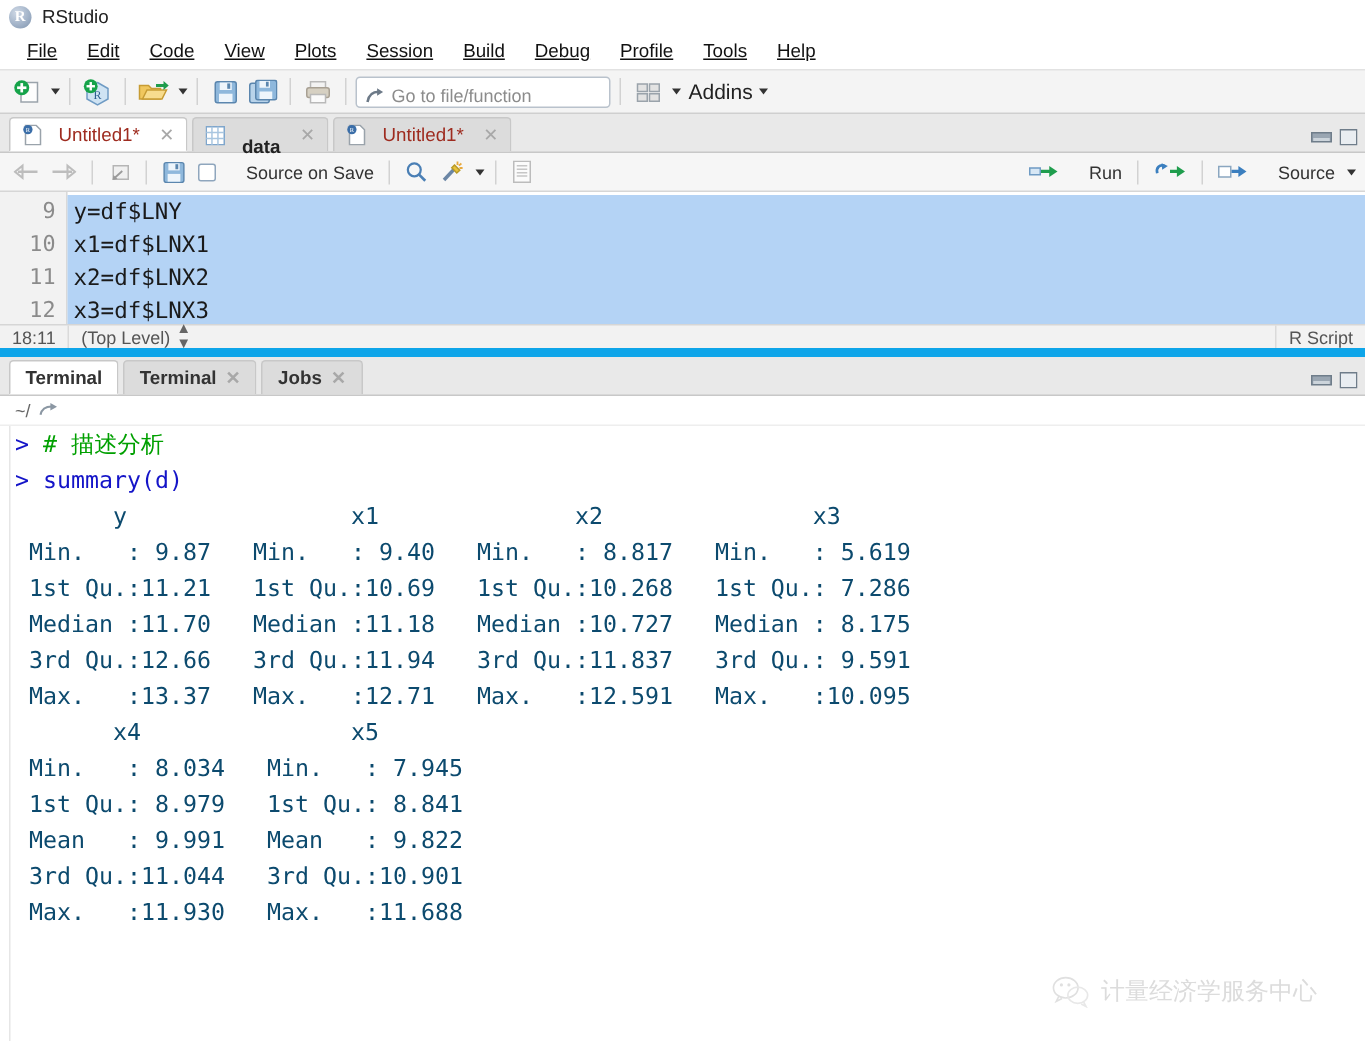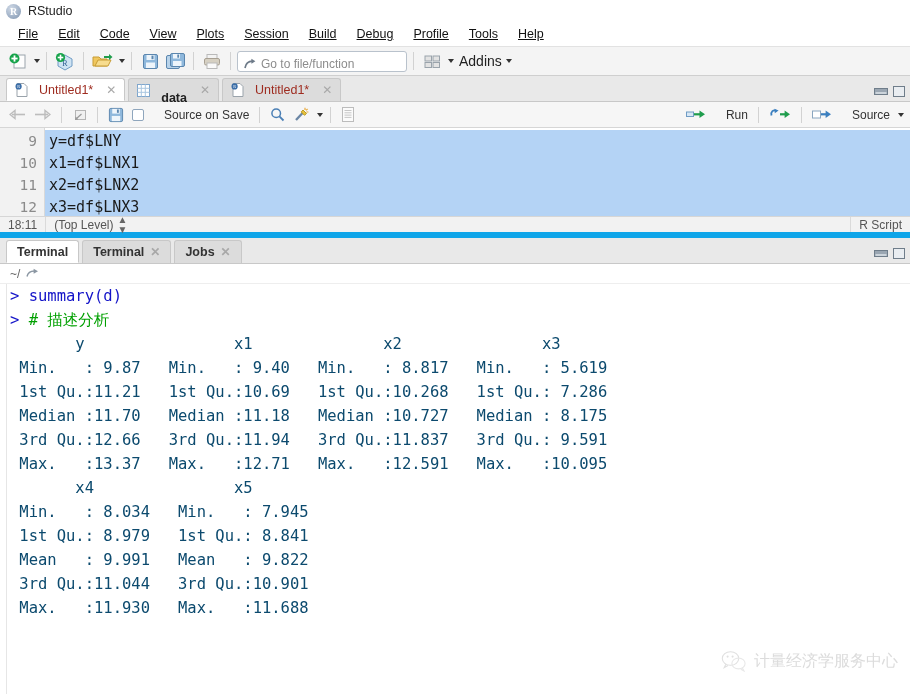--- a/index.html
+++ b/index.html
@@ -140,21 +140,21 @@
     line-height: 24px; padding: 0 0 0 10px; color: #111; background: #fff;
   }
   .conline { white-space: pre; }
   .prompt { color: #1414c8; }
   .comment { color: #00a000; }
   .inputcode { color: #1414c8; }
   .out { color: #0c4a6e; }
   .leftrule { position: absolute; left: 6px; top: 0; bottom: 0; width: 1px; background: #e6e6e6; }
 
   .watermark {
-    position: absolute; right: 12px; bottom: 22px;
+    position: absolute; right: 32px; bottom: 22px;
     display: flex; align-items: center; gap: 7px;
     color: #dcdcdc; font-size: 16px; user-select: none;
     font-family: "DejaVu Sans", sans-serif;
   }
   .wm-logo { width: 26px; height: 22px; }
   svg { display: block; }
 </style>
 </head>
 <body>
 
@@ -474,23 +474,23 @@
       <span>~/</span>
       <svg width="13" height="11" viewBox="0 0 13 11">
         <path d="M1 8.5 C2 3.8, 5.5 3, 8.5 3" stroke="#8b97a3" stroke-width="1.4" fill="none"></path>
         <polygon points="7.6,0.7 12,3.2 7.6,5.7" fill="#8b97a3"></polygon>
       </svg>
     </div>
 
     <div class="conbody">
       <div class="leftrule"></div>
 
+      <div class="conline"><span class="prompt">&gt; </span><span class="comment"># 描述分析</span></div>
+
       <div class="conline"><span class="prompt">&gt; </span><span class="inputcode">summary(d)</span></div>
-
-      <div class="conline"><span class="prompt">&gt; </span><span class="comment"># 描述分析</span></div>
 
       <div class="conline out">       y                x1              x2               x3        </div>
       <div class="conline out"> Min.   : 9.87   Min.   : 9.40   Min.   : 8.817   Min.   : 5.619  </div>
       <div class="conline out"> 1st Qu.:11.21   1st Qu.:10.69   1st Qu.:10.268   1st Qu.: 7.286  </div>
       <div class="conline out"> Median :11.70   Median :11.18   Median :10.727   Median : 8.175  </div>
       <div class="conline out"> 3rd Qu.:12.66   3rd Qu.:11.94   3rd Qu.:11.837   3rd Qu.: 9.591  </div>
       <div class="conline out"> Max.   :13.37   Max.   :12.71   Max.   :12.591   Max.   :10.095  </div>
       <div class="conline out">       x4               x5        </div>
       <div class="conline out"> Min.   : 8.034   Min.   : 7.945  </div>
       <div class="conline out"> 1st Qu.: 8.979   1st Qu.: 8.841  </div>

